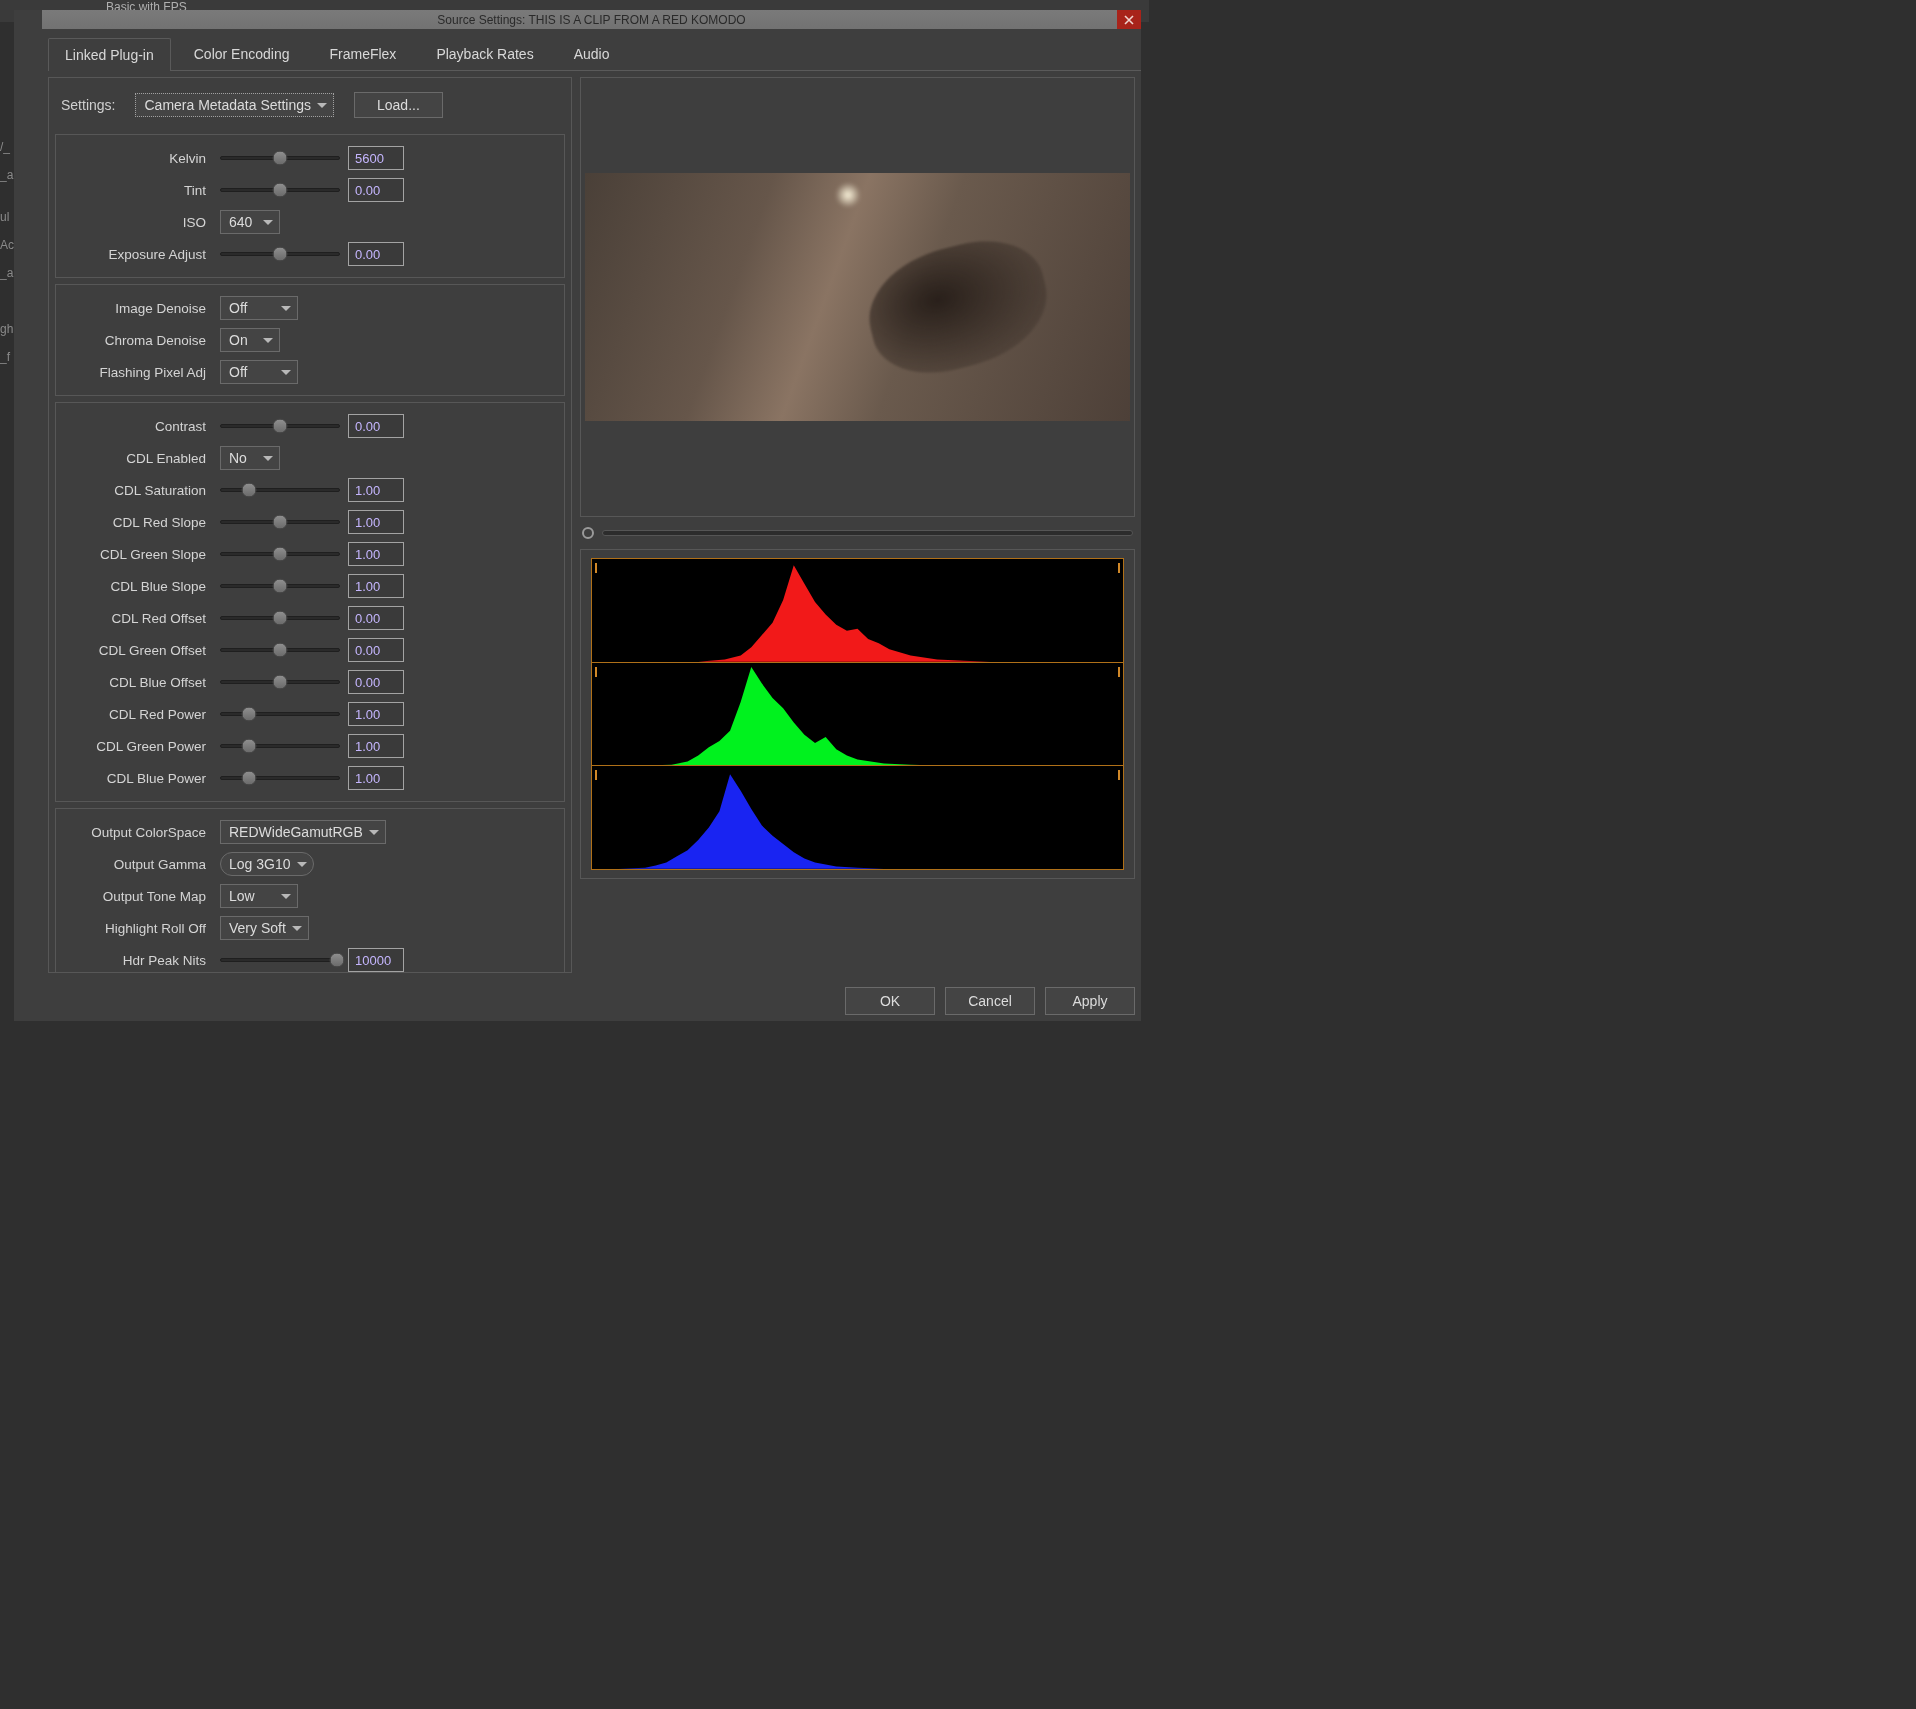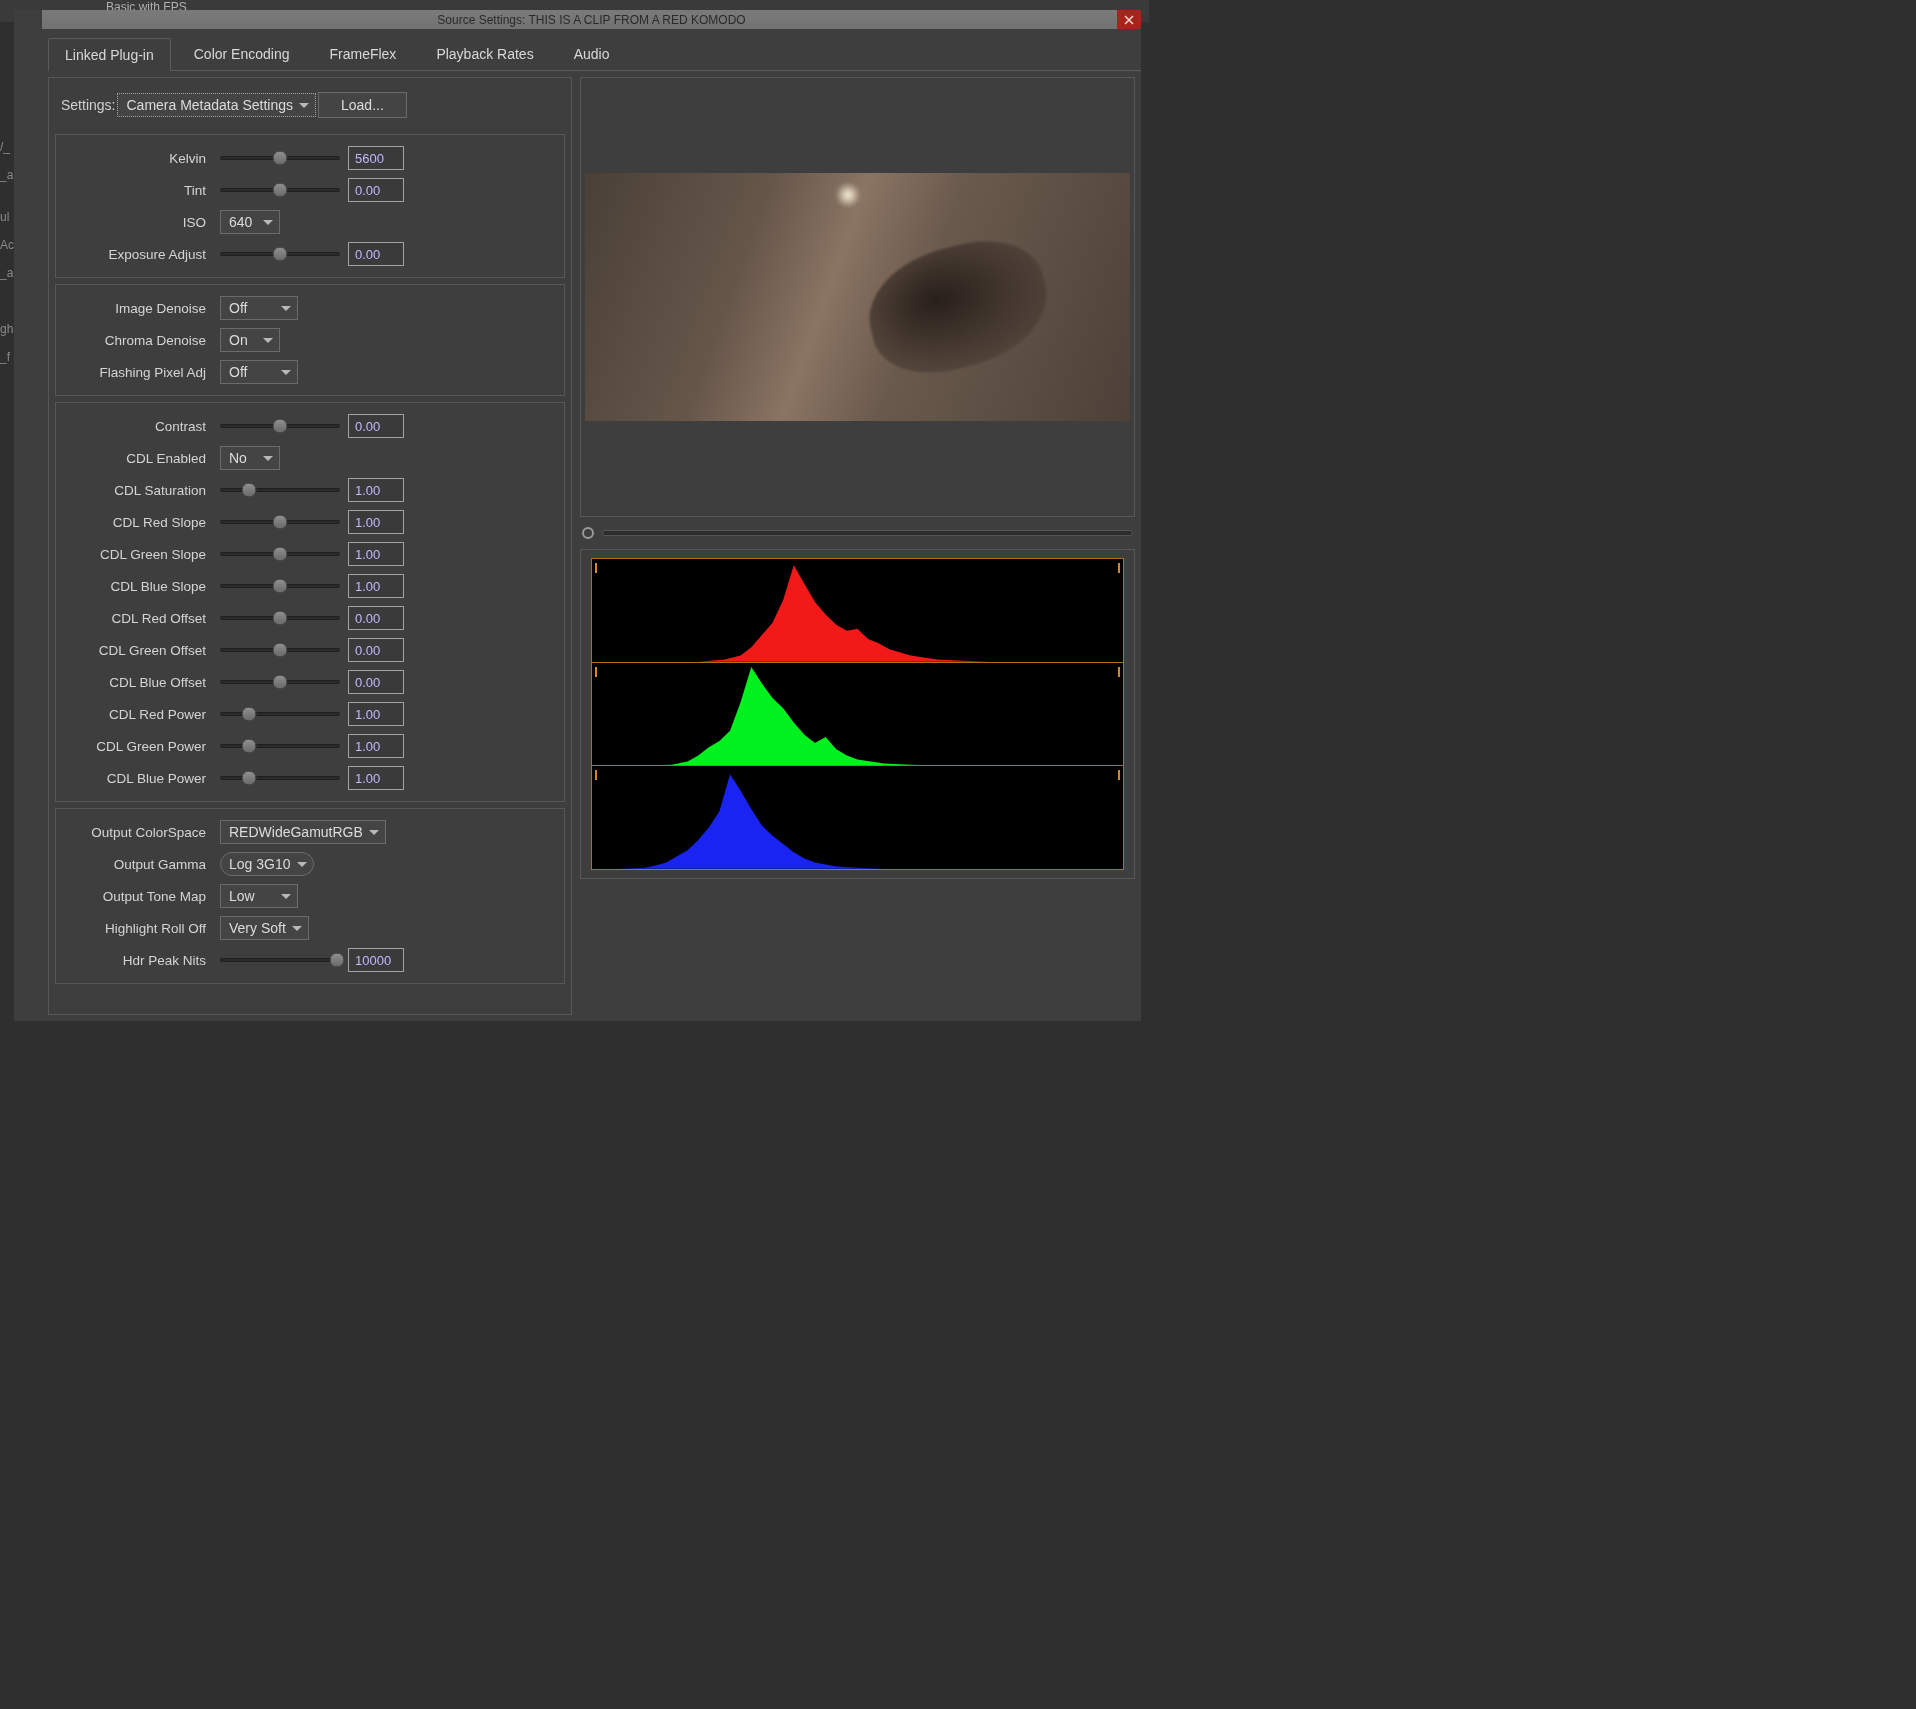--- a/index.html
+++ b/index.html
@@ -70,21 +70,21 @@
     min-height: 0;
   }
   .left-panel {
     flex: 0 0 524px;
     border: 1px solid #575757;
     padding: 6px;
     display: flex; flex-direction: column; gap: 6px;
     overflow: hidden;
   }
   .settings-row {
-    display: flex; align-items: center; gap: 2px;
+    display: flex; align-items: center; gap: 20px;
     padding: 8px 0 10px 6px;
   }
   .settings-row .lbl { color: #d0d0d0; font-size: 14px; }
   .dropdown {
     background: #444; border: 1px solid #6a6a6a;
     height: 24px; display: inline-flex; align-items: center;
     padding: 0 22px 0 8px; position: relative;
     color: #dcdcdc; font-size: 14px; cursor: pointer;
     min-width: 60px;
   }
@@ -435,13 +435,18 @@
             <div class="tick-l"></div>
             <div class="tick-r"></div>
             <svg viewBox="0 0 100 100" preserveAspectRatio="none">
               <path d="M 0 100 L 0 100 L 5 100 L 10 99 L 12 97 L 14 94 L 16 88 L 18 82 L 20 72 L 22 60 L 24 44 L 26 8 L 28 24 L 30 42 L 32 58 L 34 68 L 36 76 L 38 84 L 40 90 L 42 94 L 44 96 L 46 98 L 50 99 L 55 100 L 60 100 L 70 100 L 80 100 L 100 100 L 100 100 Z" fill="#1a26ff" opacity="0.95"></path>
             </svg>
           </div>
         </div>
     </div>
   </div>
 
+  <div class="footer">
+    <span class="btn">OK</span>
+    <span class="btn">Cancel</span>
+    <span class="btn">Apply</span>
+  </div>
 </div>
 
 </body></html>

